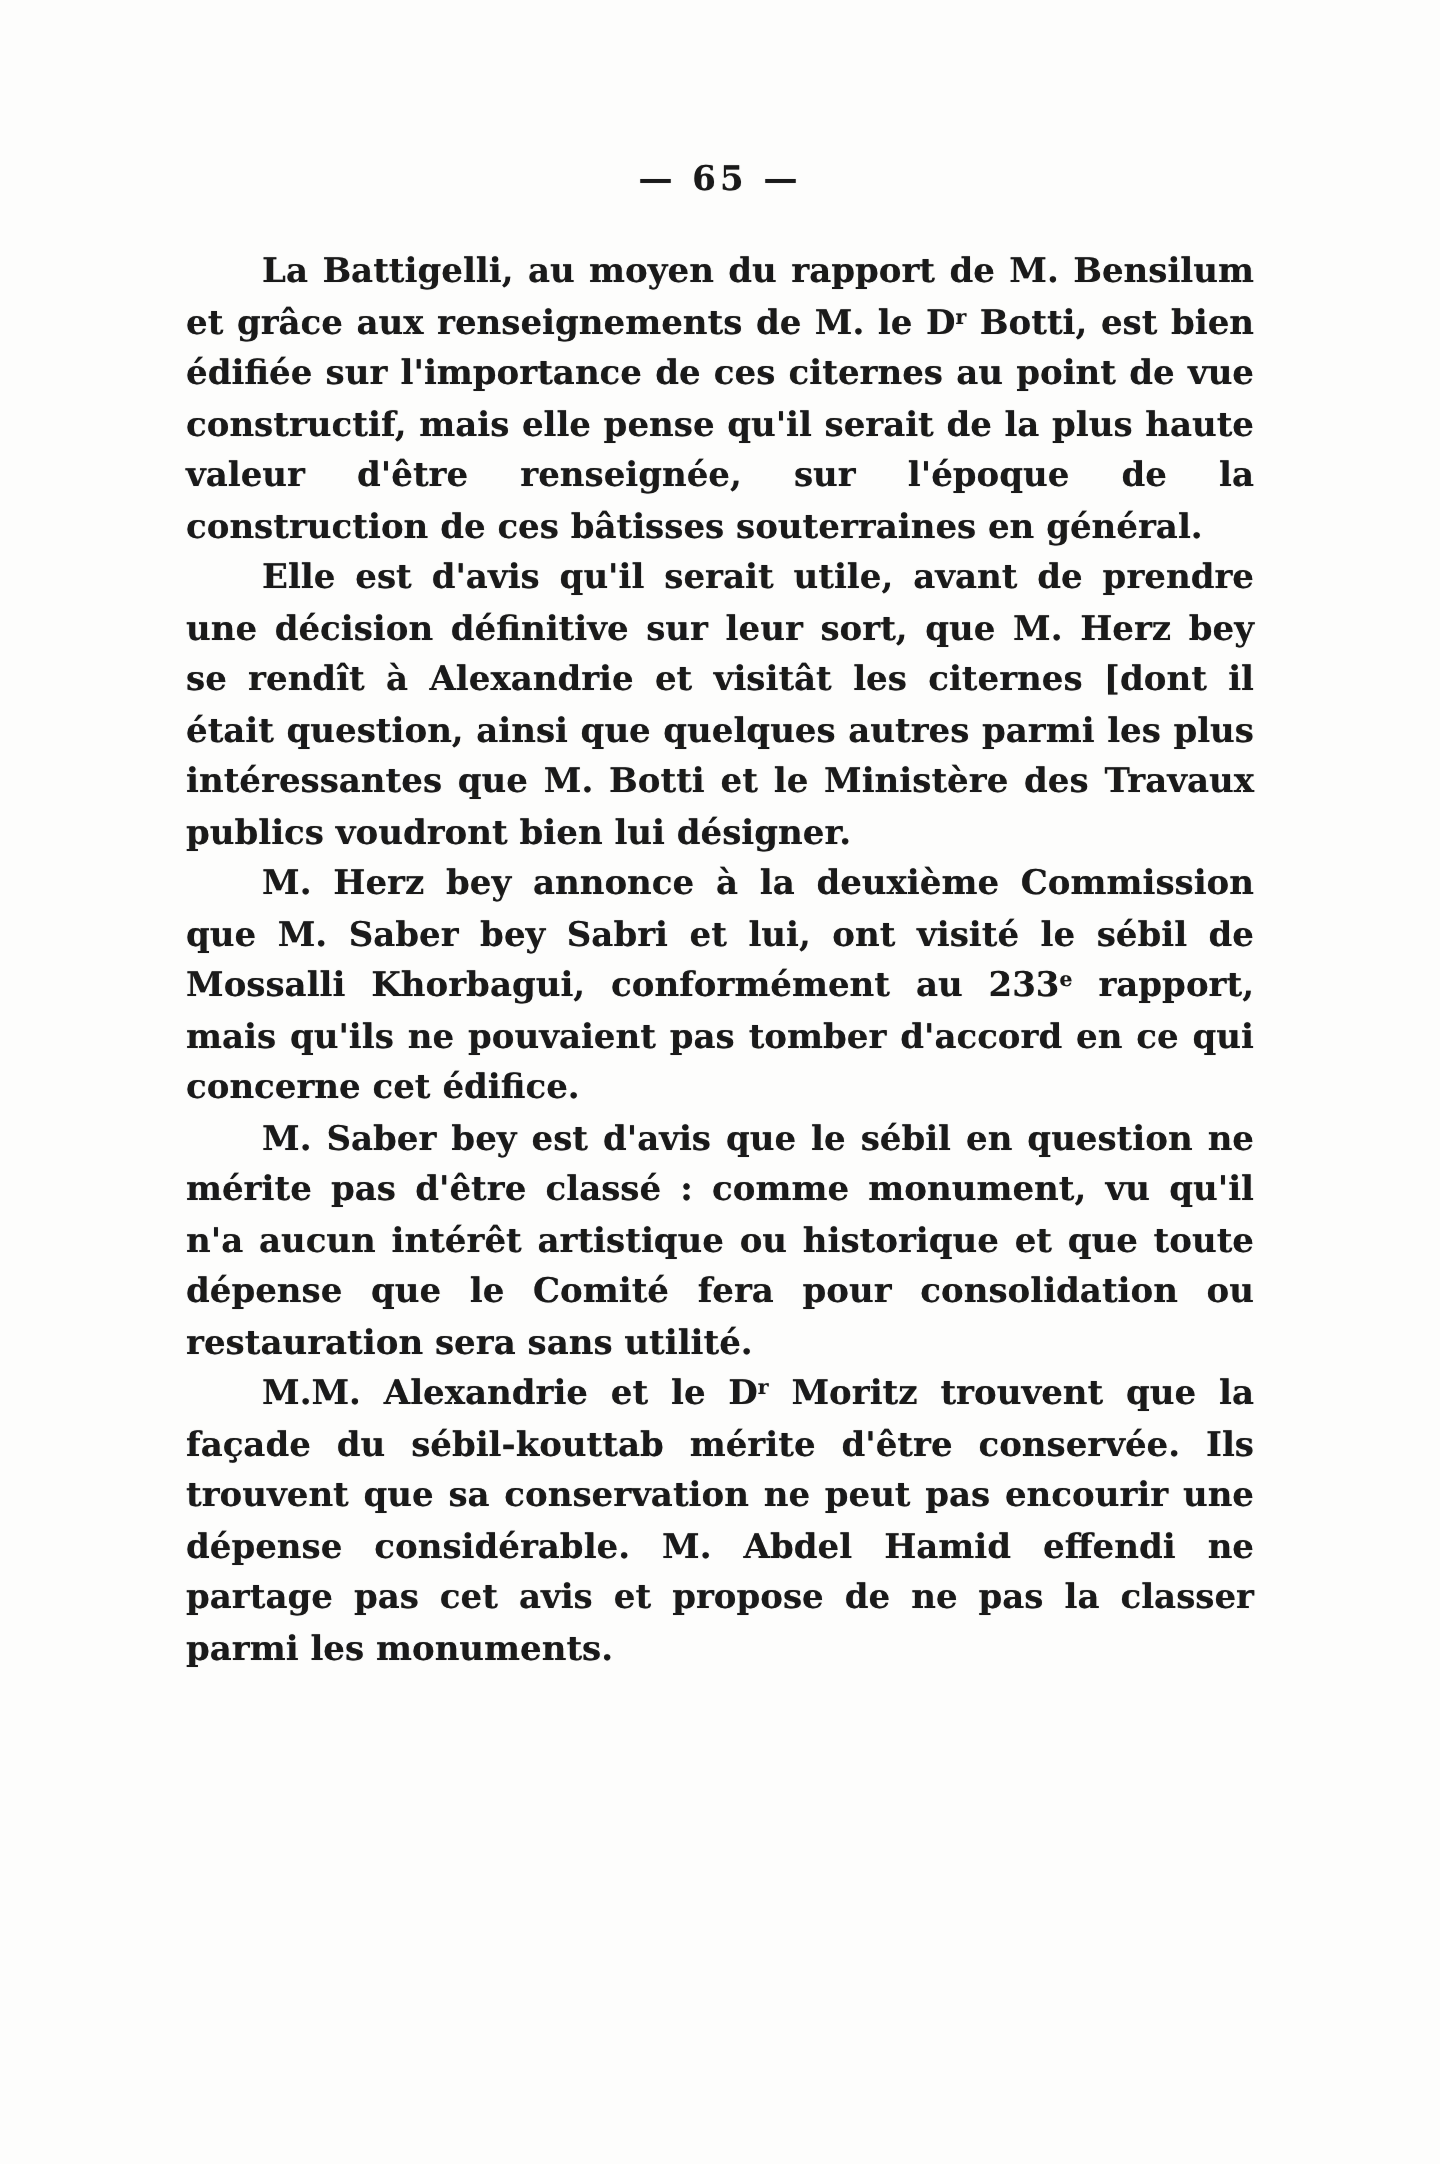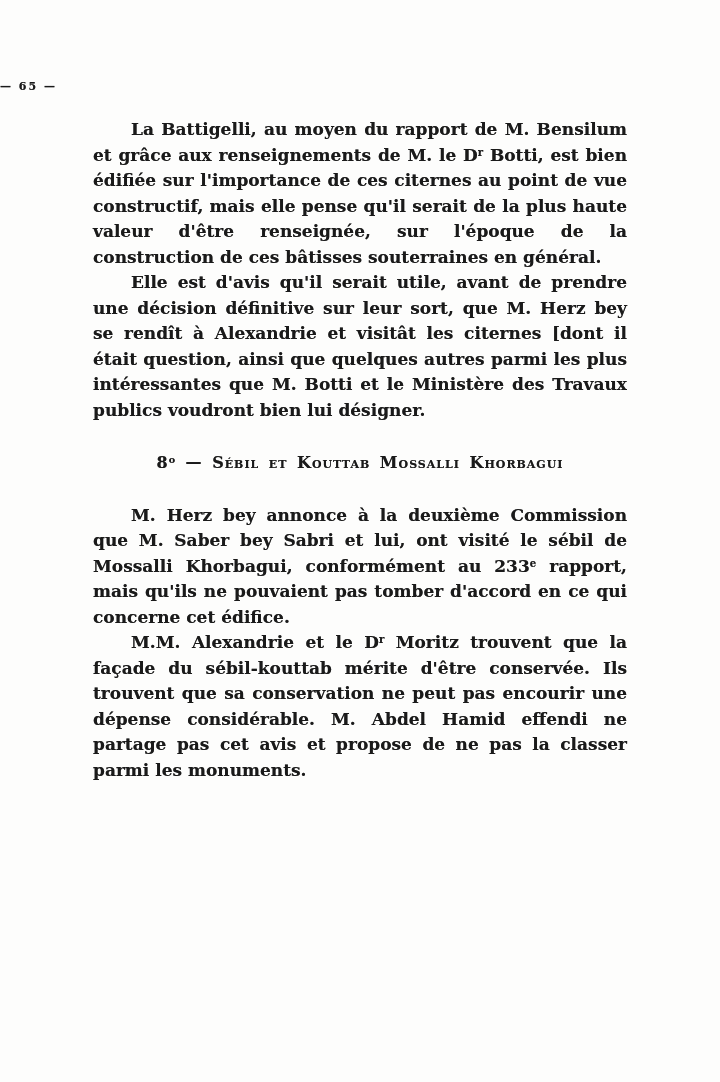--- a/index.html
+++ b/index.html
@@ -13,22 +13,22 @@
     height: 1082px;
     margin: 0 auto;
     background: #fdfdfc;
     color: #1a1a1a;
     font-family: "DejaVu Serif", "Liberation Serif", serif;
     font-weight: 700;
     overflow: hidden;
   }
   .pagenum {
     padding-top: 80px;
-    text-align: left;
-    font-size: 11px;
+    text-align: center;
+    font-size: 17px;
     letter-spacing: 2px;
   }
   .text-block {
     width: 534px;
     margin: 24px auto 0 auto;
     font-size: 17px;
     line-height: 25.5px;
     text-align: justify;
   }
   .para {
@@ -58,17 +58,17 @@
   }
 </style>
 </head>
 <body>
 
 <div class="page">
   <div class="pagenum">— 65 —</div>
   <div class="text-block">
       <p class="para"><span>La Battigelli, au moyen du rapport de M. Bensilum et grâce aux renseignements de M. le D</span><span class="sup">r</span><span> Botti, est bien édifiée sur l'importance de ces citernes au point de vue constructif, mais elle pense qu'il serait de la plus haute valeur d'être renseignée, sur l'époque de la construction de ces bâtisses souterraines en général.</span></p>
       <p class="para"><span>Elle est d'avis qu'il serait utile, avant de prendre une décision définitive sur leur sort, que M. Herz bey se rendît à Alexandrie et visitât les citernes [dont il était question, ainsi que quelques autres parmi les plus intéressantes que M. Botti et le Ministère des Travaux publics voudront bien lui désigner.</span></p>
-      <h2 class="heading"><span>8</span><span class="sup">o</span><span> — </span><span class="sc">Sébil et Kouttab Mossalli Khorbagui</span></h2>
       <p class="para"><span>M. Herz bey annonce à la deuxième Commission que M. Saber bey Sabri et lui, ont visité le sébil de Mossalli Khorbagui, conformément au 233</span><span class="sup">e</span><span> rapport, mais qu'ils ne pouvaient pas tomber d'accord en ce qui concerne cet édifice.</span></p>
+      <p class="para"><span>M. Saber bey est d'avis que le sébil en question ne mérite pas d'être classé : comme monument, vu qu'il n'a aucun intérêt artistique ou historique et que toute dépense que le Comité fera pour consolidation ou restauration sera sans utilité.</span></p>
       <p class="para"><span>M.M. Alexandrie et le D</span><span class="sup">r</span><span> Moritz trouvent que la façade du sébil-kouttab mérite d'être conservée. Ils trouvent que sa conservation ne peut pas encourir une dépense considérable. M. Abdel Hamid effendi ne partage pas cet avis et propose de ne pas la classer parmi les monuments.</span></p>
     </div>
 </div>
 
 </body></html>

